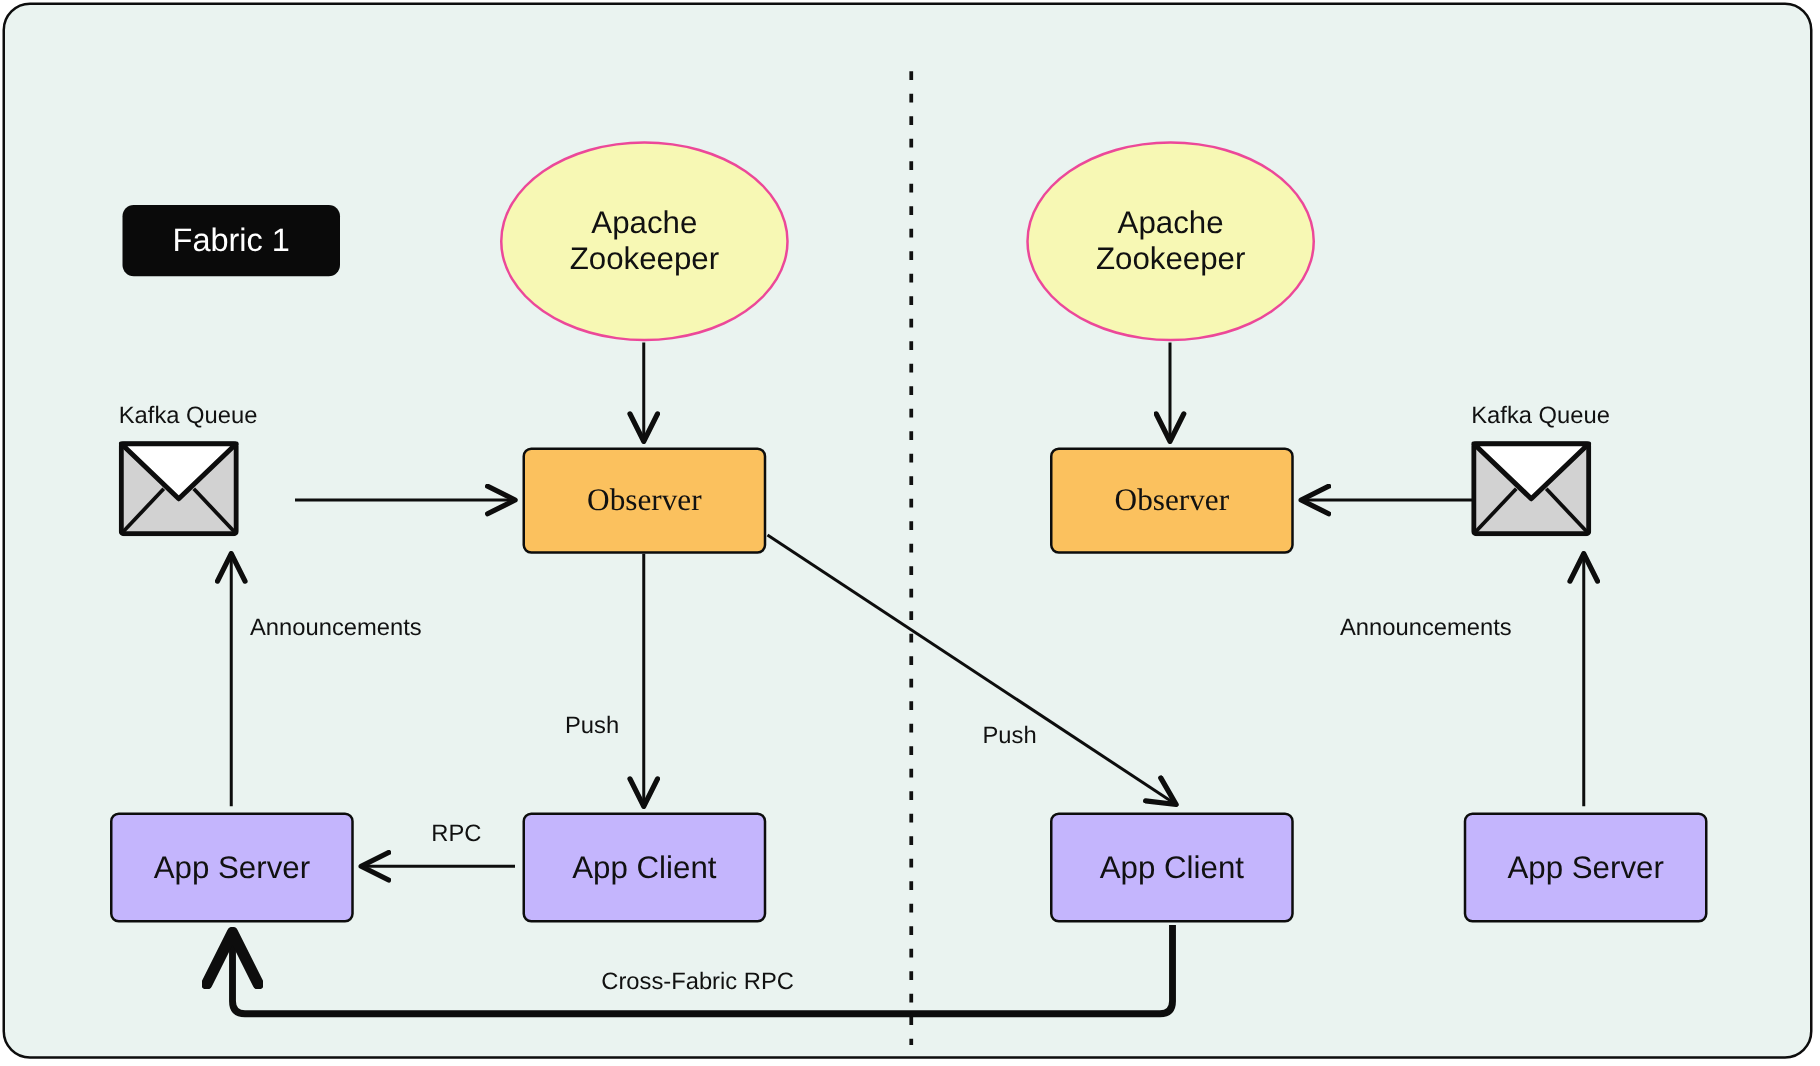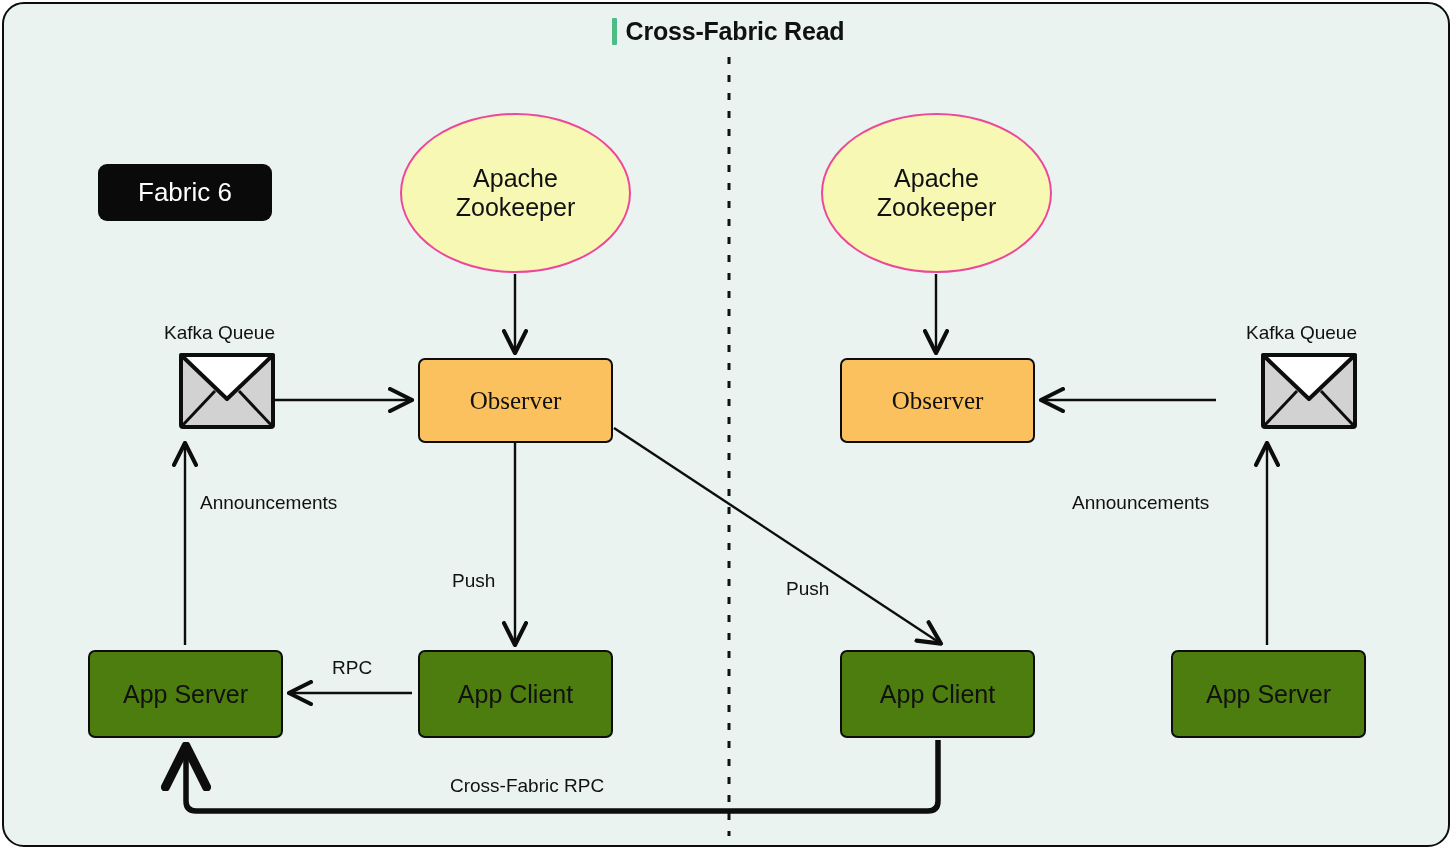--- a/index.html
+++ b/index.html
@@ -100,33 +100,33 @@
     border: 2.5px solid #0d0d0d;
     border-radius: 7px;
     display: flex;
     align-items: center;
     justify-content: center;
     font-size: 25px;
     color: #111111;
     box-sizing: border-box;
   }
   .node-observer { background: #fbc15e; font-family: Liberation Serif, serif; }
-  .node-app      { background: #4d7c0f; text-align: center; }
+  .node-app      { background: #c4b5fd; text-align: center; }
   #observer1  { left: 418px;  top: 358px; width: 195px; height: 85px; }
   #observer2  { left: 840px;  top: 358px; width: 195px; height: 85px; }
   #appclient1 { left: 418px;  top: 650px; width: 195px; height: 88px; }
   #appclient2 { left: 840px;  top: 650px; width: 195px; height: 88px; }
   #appserver1 { left: 88px;   top: 650px; width: 195px; height: 88px; }
   #appserver2 { left: 1171px; top: 650px; width: 195px; height: 88px; }
   
   .kafka-group {
     position: absolute;
     display: flex;
     flex-direction: column;
-    align-items: flex-end;
+    align-items: flex-start;
   }
   #kafka1 { left: 95px;  top: 322px; width: 180px; }
   #kafka2 { left: 1177px; top: 322px; width: 180px; }
   .kafka-label {
     font-size: 19px;
     color: #111111;
     margin-bottom: 9px;
     white-space: nowrap;
   }
   .envelope { width: 96px; height: 76px; display:block; }
@@ -134,22 +134,22 @@
   .edge-label {
     position: absolute;
     font-size: 19px;
     color: #111111;
     white-space: nowrap;
   }
   #lbl-ann1   { left: 200px; top: 492px; }
   #lbl-ann2   { left: 1072px; top: 492px; }
   #lbl-push1  { left: 452px; top: 570px; }
   #lbl-push2  { left: 786px; top: 578px; }
-  #lbl-rpc    { left: 332px; top: 657px; }
-  #lbl-xrpc   { left: 450px; top: 775px; }
+  #lbl-rpc    { left: 345px; top: 657px; }
+  #lbl-xrpc   { left: 481px; top: 775px; }
 </style>
 </head>
 <body>
 
 <div id="stage">
 
   <div class="frame"></div>
 
   <svg class="edges" viewBox="0 0 1456 853" xmlns="http://www.w3.org/2000/svg">
     <defs>
@@ -177,27 +177,23 @@
 
     <line x1="412" y1="693" x2="290" y2="693" stroke="#0d0d0d" stroke-width="2.4" marker-end="url(#arrow)"></line>
 
     <line x1="185" y1="645" x2="185" y2="444" stroke="#0d0d0d" stroke-width="2.4" marker-end="url(#arrow)"></line>
 
     <line x1="1267" y1="645" x2="1267" y2="444" stroke="#0d0d0d" stroke-width="2.4" marker-end="url(#arrow)"></line>
 
     <path d="M 938 740 L 938 801 Q 938 811 928 811 L 196 811 Q 186 811 186 801 L 186 748" fill="none" stroke="#0d0d0d" stroke-width="5.5" stroke-linecap="butt" marker-end="url(#arrowThick)"></path>
   </svg>
 
-  <div class="title-wrap">
-    <span class="title-bar"></span>
-    <span class="title-text">Cross-Fabric Read</span>
-  </div>
 
   <div class="fabric-pill" id="fabric1">
-    <span>Fabric 6</span>
+    <span>Fabric 1</span>
   </div>
 
   <div class="ellipse-node" id="zk1">
     <div>
       <div>Apache</div>
       <div>Zookeeper</div>
     </div>
   </div>
   <div class="ellipse-node" id="zk2">
     <div>

